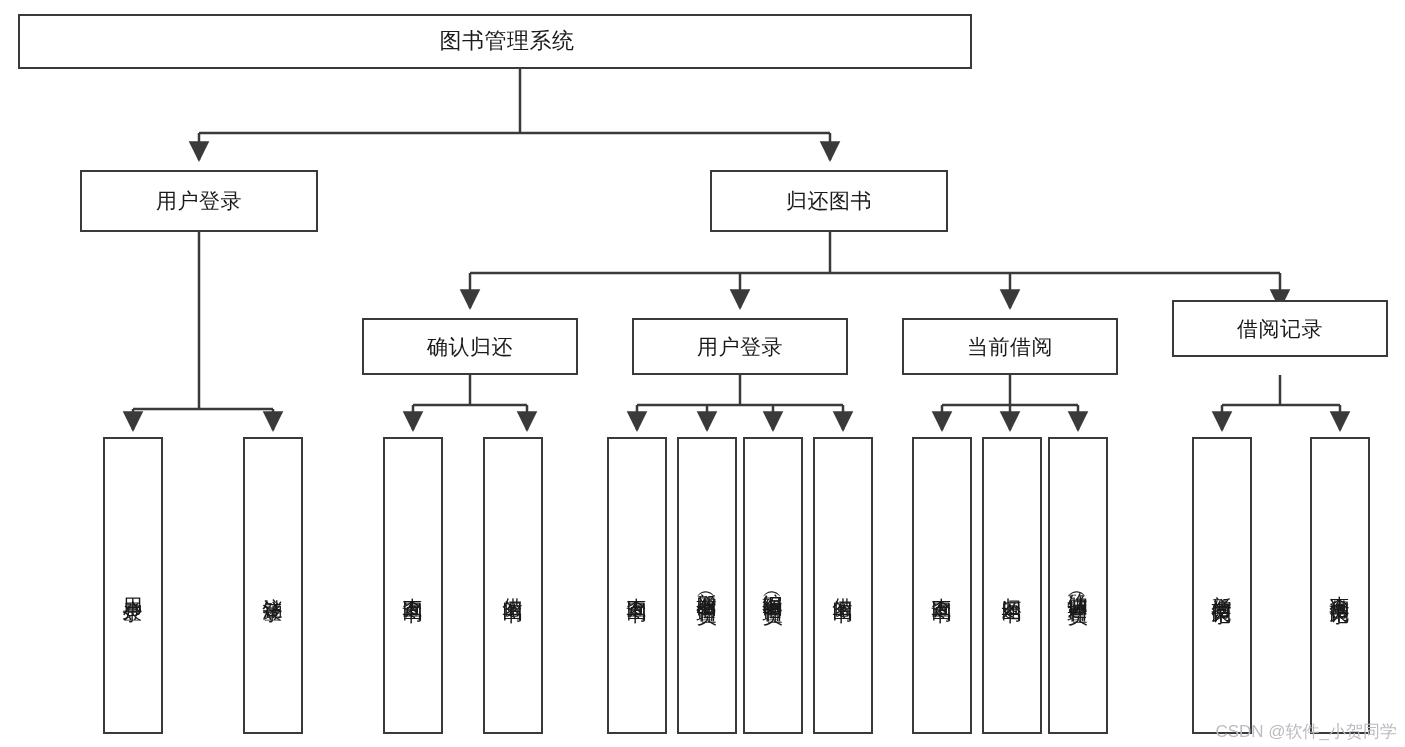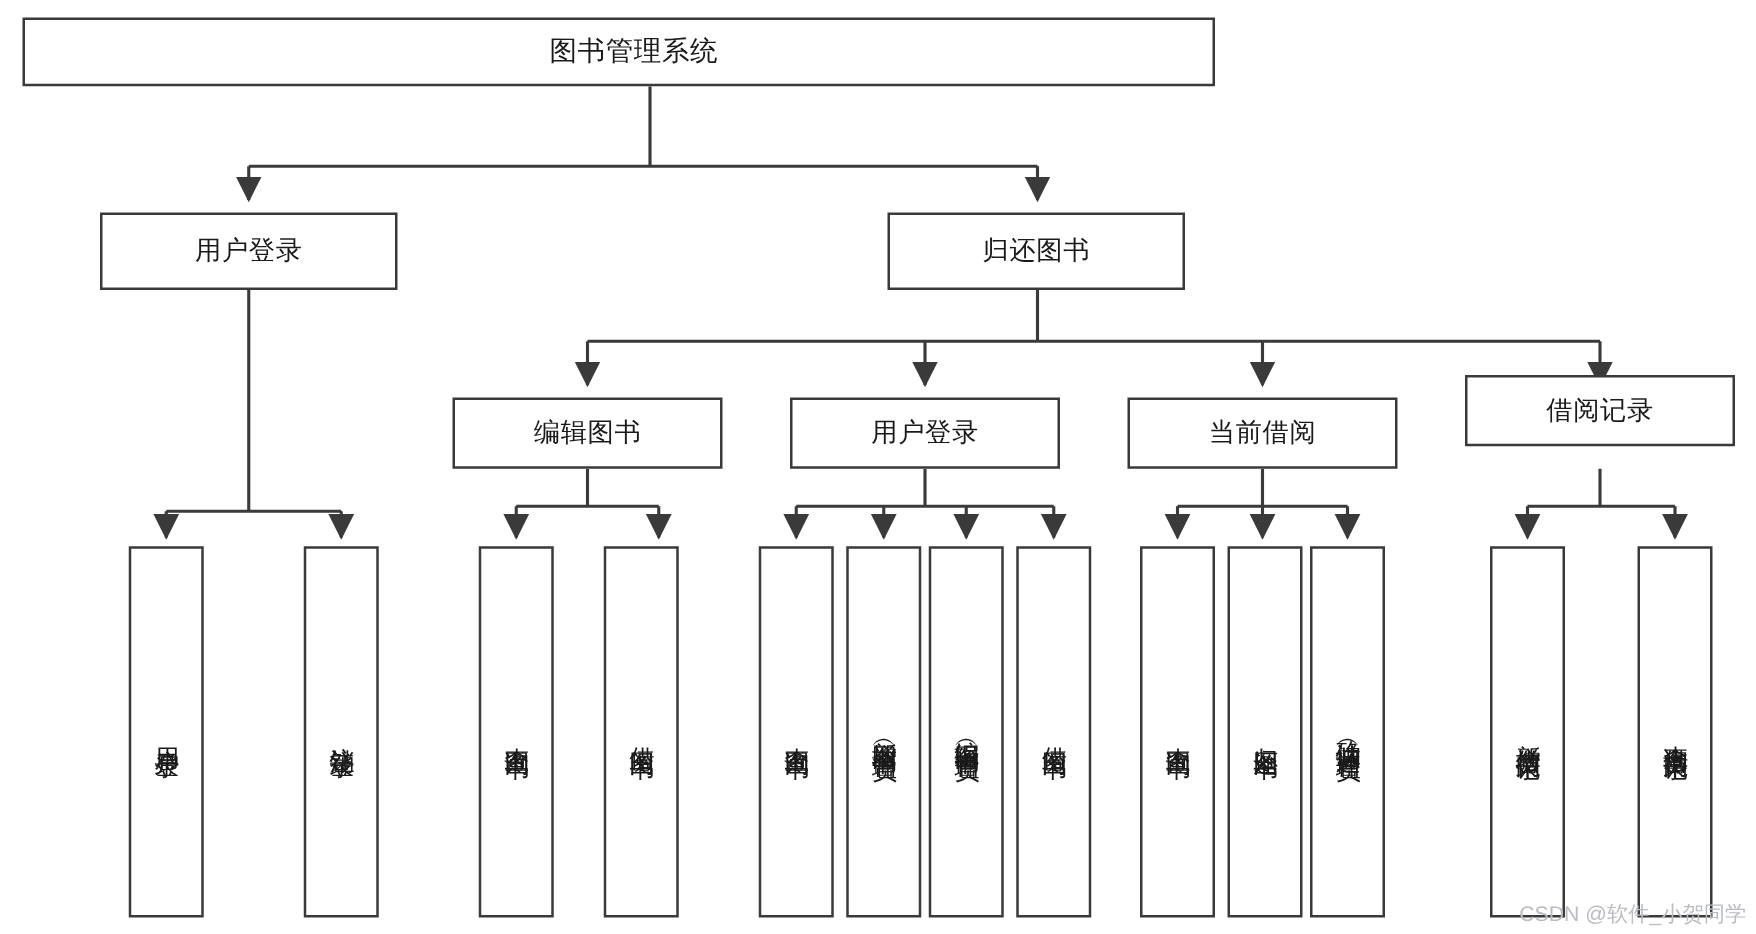--- a/index.html
+++ b/index.html
@@ -136,21 +136,21 @@
   </div>
 
   <div class="node horiz" style="left:80px; top:170px; width:238px; height:62px;">
     <span class="lbl">用户登录</span>
   </div>
   <div class="node horiz" style="left:710px; top:170px; width:238px; height:62px;">
     <span class="lbl">归还图书</span>
   </div>
 
   <div class="node horiz" style="left:362px; top:318px; width:216px; height:57px;">
-    <span class="lbl">编辑图书</span>
+    <span class="lbl">确认归还</span>
   </div>
   <div class="node horiz" style="left:632px; top:318px; width:216px; height:57px;">
     <span class="lbl">用户登录</span>
   </div>
   <div class="node horiz" style="left:902px; top:318px; width:216px; height:57px;">
     <span class="lbl">当前借阅</span>
   </div>
   <div class="node horiz" style="left:1172px; top:300px; width:216px; height:57px;">
     <span class="lbl">借阅记录</span>
   </div>

